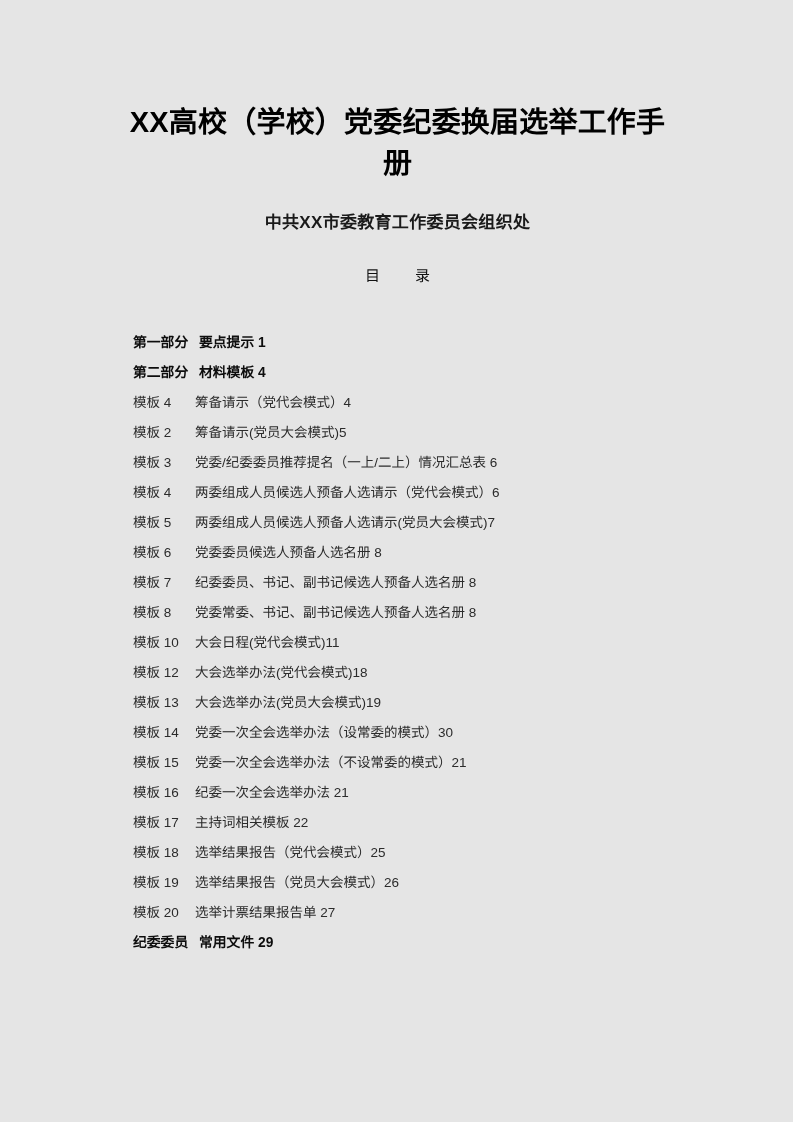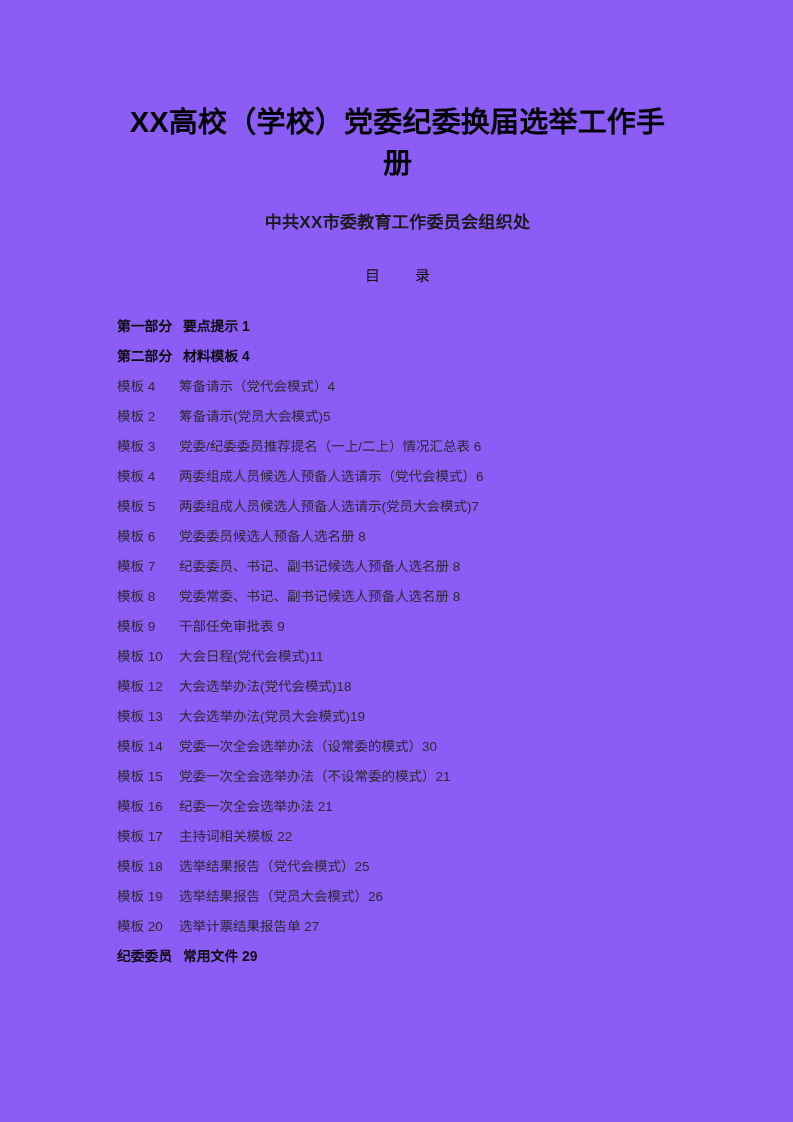--- a/index.html
+++ b/index.html
@@ -6,21 +6,21 @@
   html, body {
     margin: 0;
     padding: 0;
     background: #ffffff;
   }
 
   .page {
     position: relative;
     width: 793px;
     height: 1122px;
-    background: #8b5cf6;
+    background: #e5e5e5;
     margin: 0 auto;
     overflow: hidden;
     font-family: "Liberation Sans", "DejaVu Sans", sans-serif;
     -webkit-font-smoothing: antialiased;
   }
 
   .content {
     position: absolute;
     left: 117px;
     top: 0;
@@ -58,21 +58,21 @@
     line-height: 30px;
     font-weight: 400;
     color: #111111;
     text-align: center;
     letter-spacing: 10px;
     text-indent: 10px;
   }
 
   
   .toc-list {
-    margin: 0;
+    margin: 16px;
     padding: 21px 0 0 0;
     list-style: none;
   }
 
   .toc-entry {
     display: block;
     height: 30px;
     line-height: 30px;
     font-size: 13.5px;
     color: #2b2b2b;
@@ -115,21 +115,20 @@
         <li class="toc-entry is-section"><span class="entry-label">第一部分</span><span class="entry-text">要点提示 1</span></li>
         <li class="toc-entry is-section"><span class="entry-label">第二部分</span><span class="entry-text">材料模板 4</span></li>
         <li class="toc-entry"><span class="entry-label">模板 4</span><span class="entry-text">筹备请示（党代会模式）4</span></li>
         <li class="toc-entry"><span class="entry-label">模板 2</span><span class="entry-text">筹备请示(党员大会模式)5</span></li>
         <li class="toc-entry"><span class="entry-label">模板 3</span><span class="entry-text">党委/纪委委员推荐提名（一上/二上）情况汇总表 6</span></li>
         <li class="toc-entry"><span class="entry-label">模板 4</span><span class="entry-text">两委组成人员候选人预备人选请示（党代会模式）6</span></li>
         <li class="toc-entry"><span class="entry-label">模板 5</span><span class="entry-text">两委组成人员候选人预备人选请示(党员大会模式)7</span></li>
         <li class="toc-entry"><span class="entry-label">模板 6</span><span class="entry-text">党委委员候选人预备人选名册 8</span></li>
         <li class="toc-entry"><span class="entry-label">模板 7</span><span class="entry-text">纪委委员、书记、副书记候选人预备人选名册 8</span></li>
         <li class="toc-entry"><span class="entry-label">模板 8</span><span class="entry-text">党委常委、书记、副书记候选人预备人选名册 8</span></li>
-        <li class="toc-entry"><span class="entry-label">模板 9</span><span class="entry-text">干部任免审批表 9</span></li>
         <li class="toc-entry"><span class="entry-label">模板 10</span><span class="entry-text">大会日程(党代会模式)11</span></li>
         <li class="toc-entry"><span class="entry-label">模板 12</span><span class="entry-text">大会选举办法(党代会模式)18</span></li>
         <li class="toc-entry"><span class="entry-label">模板 13</span><span class="entry-text">大会选举办法(党员大会模式)19</span></li>
         <li class="toc-entry"><span class="entry-label">模板 14</span><span class="entry-text">党委一次全会选举办法（设常委的模式）30</span></li>
         <li class="toc-entry"><span class="entry-label">模板 15</span><span class="entry-text">党委一次全会选举办法（不设常委的模式）21</span></li>
         <li class="toc-entry"><span class="entry-label">模板 16</span><span class="entry-text">纪委一次全会选举办法 21</span></li>
         <li class="toc-entry"><span class="entry-label">模板 17</span><span class="entry-text">主持词相关模板 22</span></li>
         <li class="toc-entry"><span class="entry-label">模板 18</span><span class="entry-text">选举结果报告（党代会模式）25</span></li>
         <li class="toc-entry"><span class="entry-label">模板 19</span><span class="entry-text">选举结果报告（党员大会模式）26</span></li>
         <li class="toc-entry"><span class="entry-label">模板 20</span><span class="entry-text">选举计票结果报告单 27</span></li>

